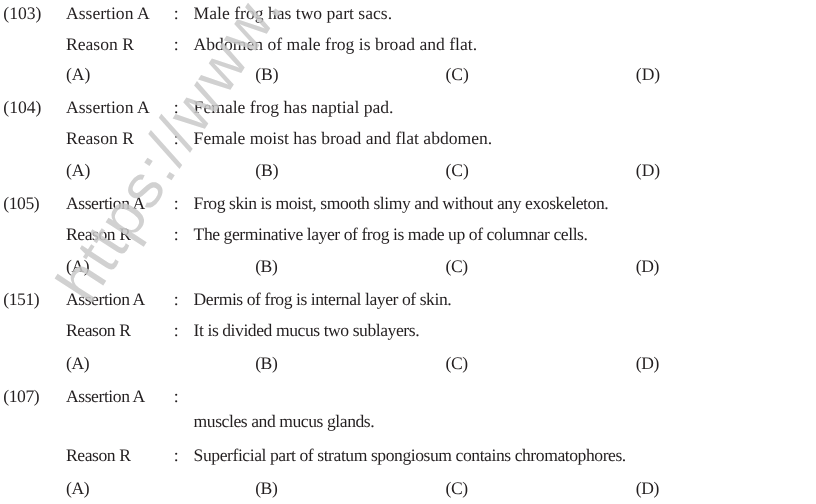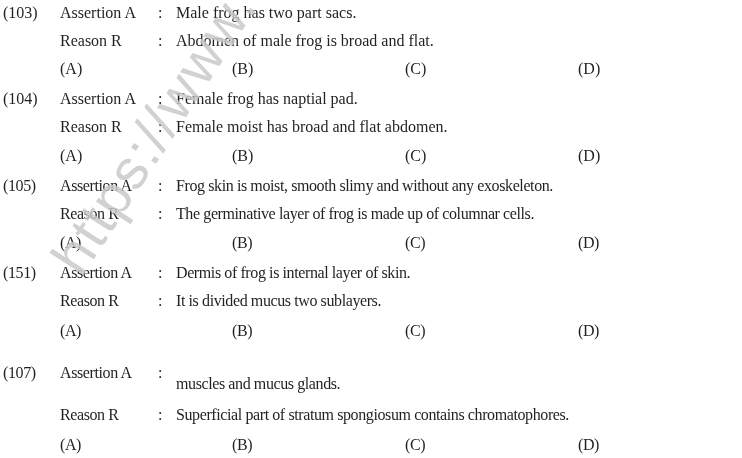--- a/index.html
+++ b/index.html
@@ -108,21 +108,21 @@
     </div>
     <div class="line" style="top:58px;">
       <span class="opt o-a">(A)</span>
       <span class="opt o-b">(B)</span>
       <span class="opt o-c">(C)</span>
       <span class="opt o-d">(D)</span>
     </div>
   </div>
 
   <div class="q cond" style="top:350px;">
-    <div class="line" style="top:12px; width:640px;">
+    <div class="line" style="top:0px; width:640px;">
       <span class="num">(107)</span>
       <span class="lbl">Assertion A</span>
       <span class="colon">:</span>
     </div>
     <div class="line" style="top:23px;">
       <span class="txt">muscles and mucus glands.</span>
     </div>
     <div class="line" style="top:54px;">
       <span class="lbl">Reason R</span>
       <span class="colon">:</span>

